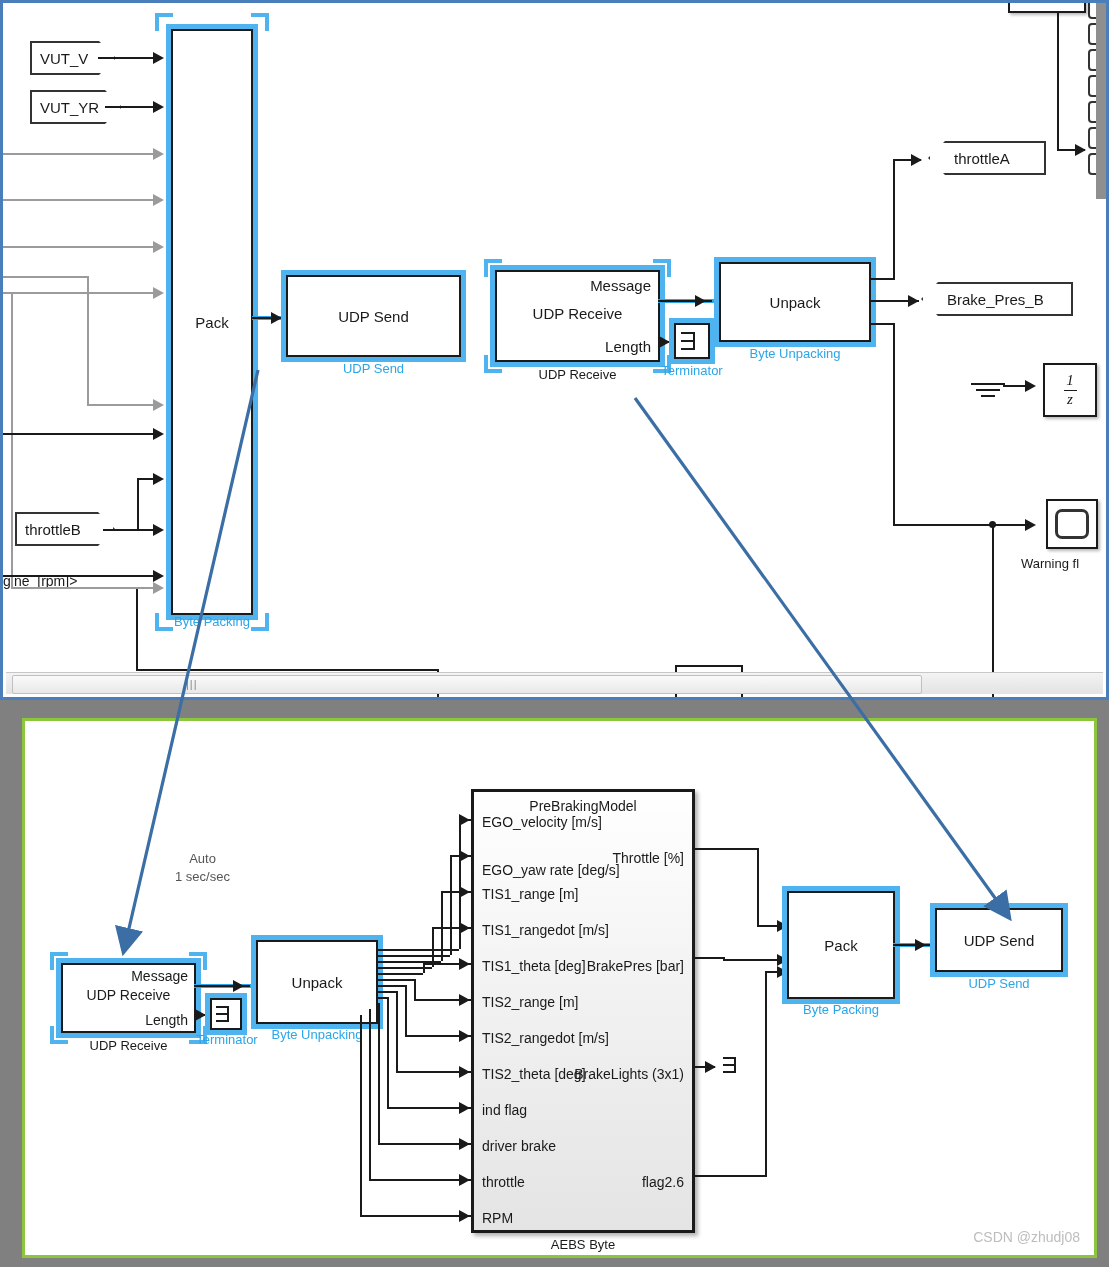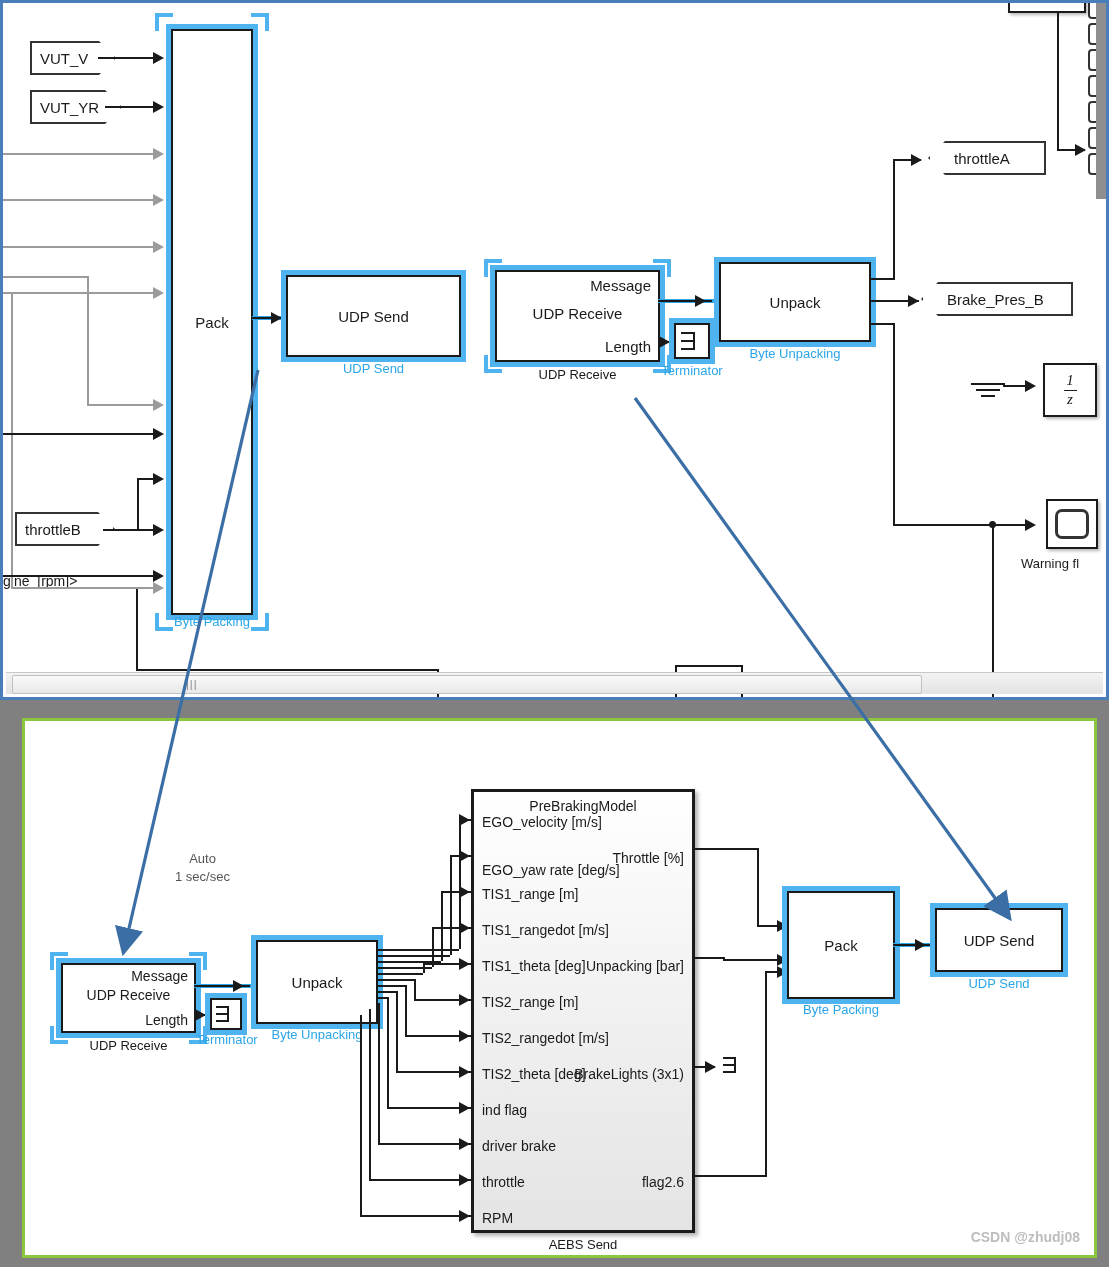--- a/index.html
+++ b/index.html
@@ -96,21 +96,21 @@
   #hscroll .thumb{position:absolute;left:6px;top:2px;width:908px;height:17px;
                   background:linear-gradient(180deg,#fafafa,#e8e8e8);border:1px solid #c0c0c0;border-radius:2px;}
   #hscroll .grip{position:absolute;left:180px;top:5px;font-size:11px;color:#888;letter-spacing:1px;}
 
   
   .mux-stack{position:absolute;}
   .mux-stack i{position:absolute;left:0;width:100%;height:22px;box-sizing:border-box;
                border:2px solid #333;border-radius:4px;background:#fff;}
   .vbar{position:absolute;background:#8f8f8f;}
 
-  .wm{position:absolute;font-size:14px;color:#bdbdbd;white-space:nowrap;font-weight:bold;}
+  .wm{position:absolute;font-size:14px;color:#bdbdbd;white-space:nowrap;}
 </style>
 </head>
 <body>
 
 <div id="root">
 
   <div id="top-panel">
     <div id="top-canvas">
 
 
@@ -392,26 +392,26 @@
           <div class="pname inp" style="top: 202px;">TIS2_range [m]</div>
           <div class="pname inp" style="top: 238px;">TIS2_rangedot [m/s]</div>
           <div class="pname inp" style="top: 274px;">TIS2_theta [deg]</div>
           <div class="pname inp" style="top: 310px;">ind flag</div>
           <div class="pname inp" style="top: 346px;">driver brake</div>
           <div class="pname inp" style="top: 382px;">throttle</div>
           <div class="pname inp" style="top: 418px;">RPM</div>
         </div>
       <div id="aebs-outputs">
           <div class="pname outp" style="top: 58px;">Throttle [%]</div>
-          <div class="pname outp" style="top: 166px;">Unpacking [bar]</div>
+          <div class="pname outp" style="top: 166px;">BrakePres [bar]</div>
           <div class="pname outp" style="top: 274px;">BrakeLights (3x1)</div>
           <div class="pname outp" style="top: 382px;">flag2.6</div>
         </div>
     </div>
-    <div class="blk-lbl" style="left:446px;top:516px;width:224px;">AEBS Send</div>
+    <div class="blk-lbl" style="left:446px;top:516px;width:224px;">AEBS Byte</div>
 
     <div class="w h" style="left:668px;top:127px;width:66px;"></div>
     <div class="w v" style="left:732px;top:127px;height:79px;"></div>
     <div class="w h" style="left:732px;top:204px;width:34px;"></div>
     <div class="arrow" style="left:752px;top:199px;"></div>
 
     <div class="w h" style="left:668px;top:236px;width:32px;"></div>
     <div class="w v" style="left:698px;top:236px;height:4px;"></div>
     <div class="w h" style="left:698px;top:238px;width:68px;"></div>
     <div class="arrow" style="left:752px;top:233px;"></div>

